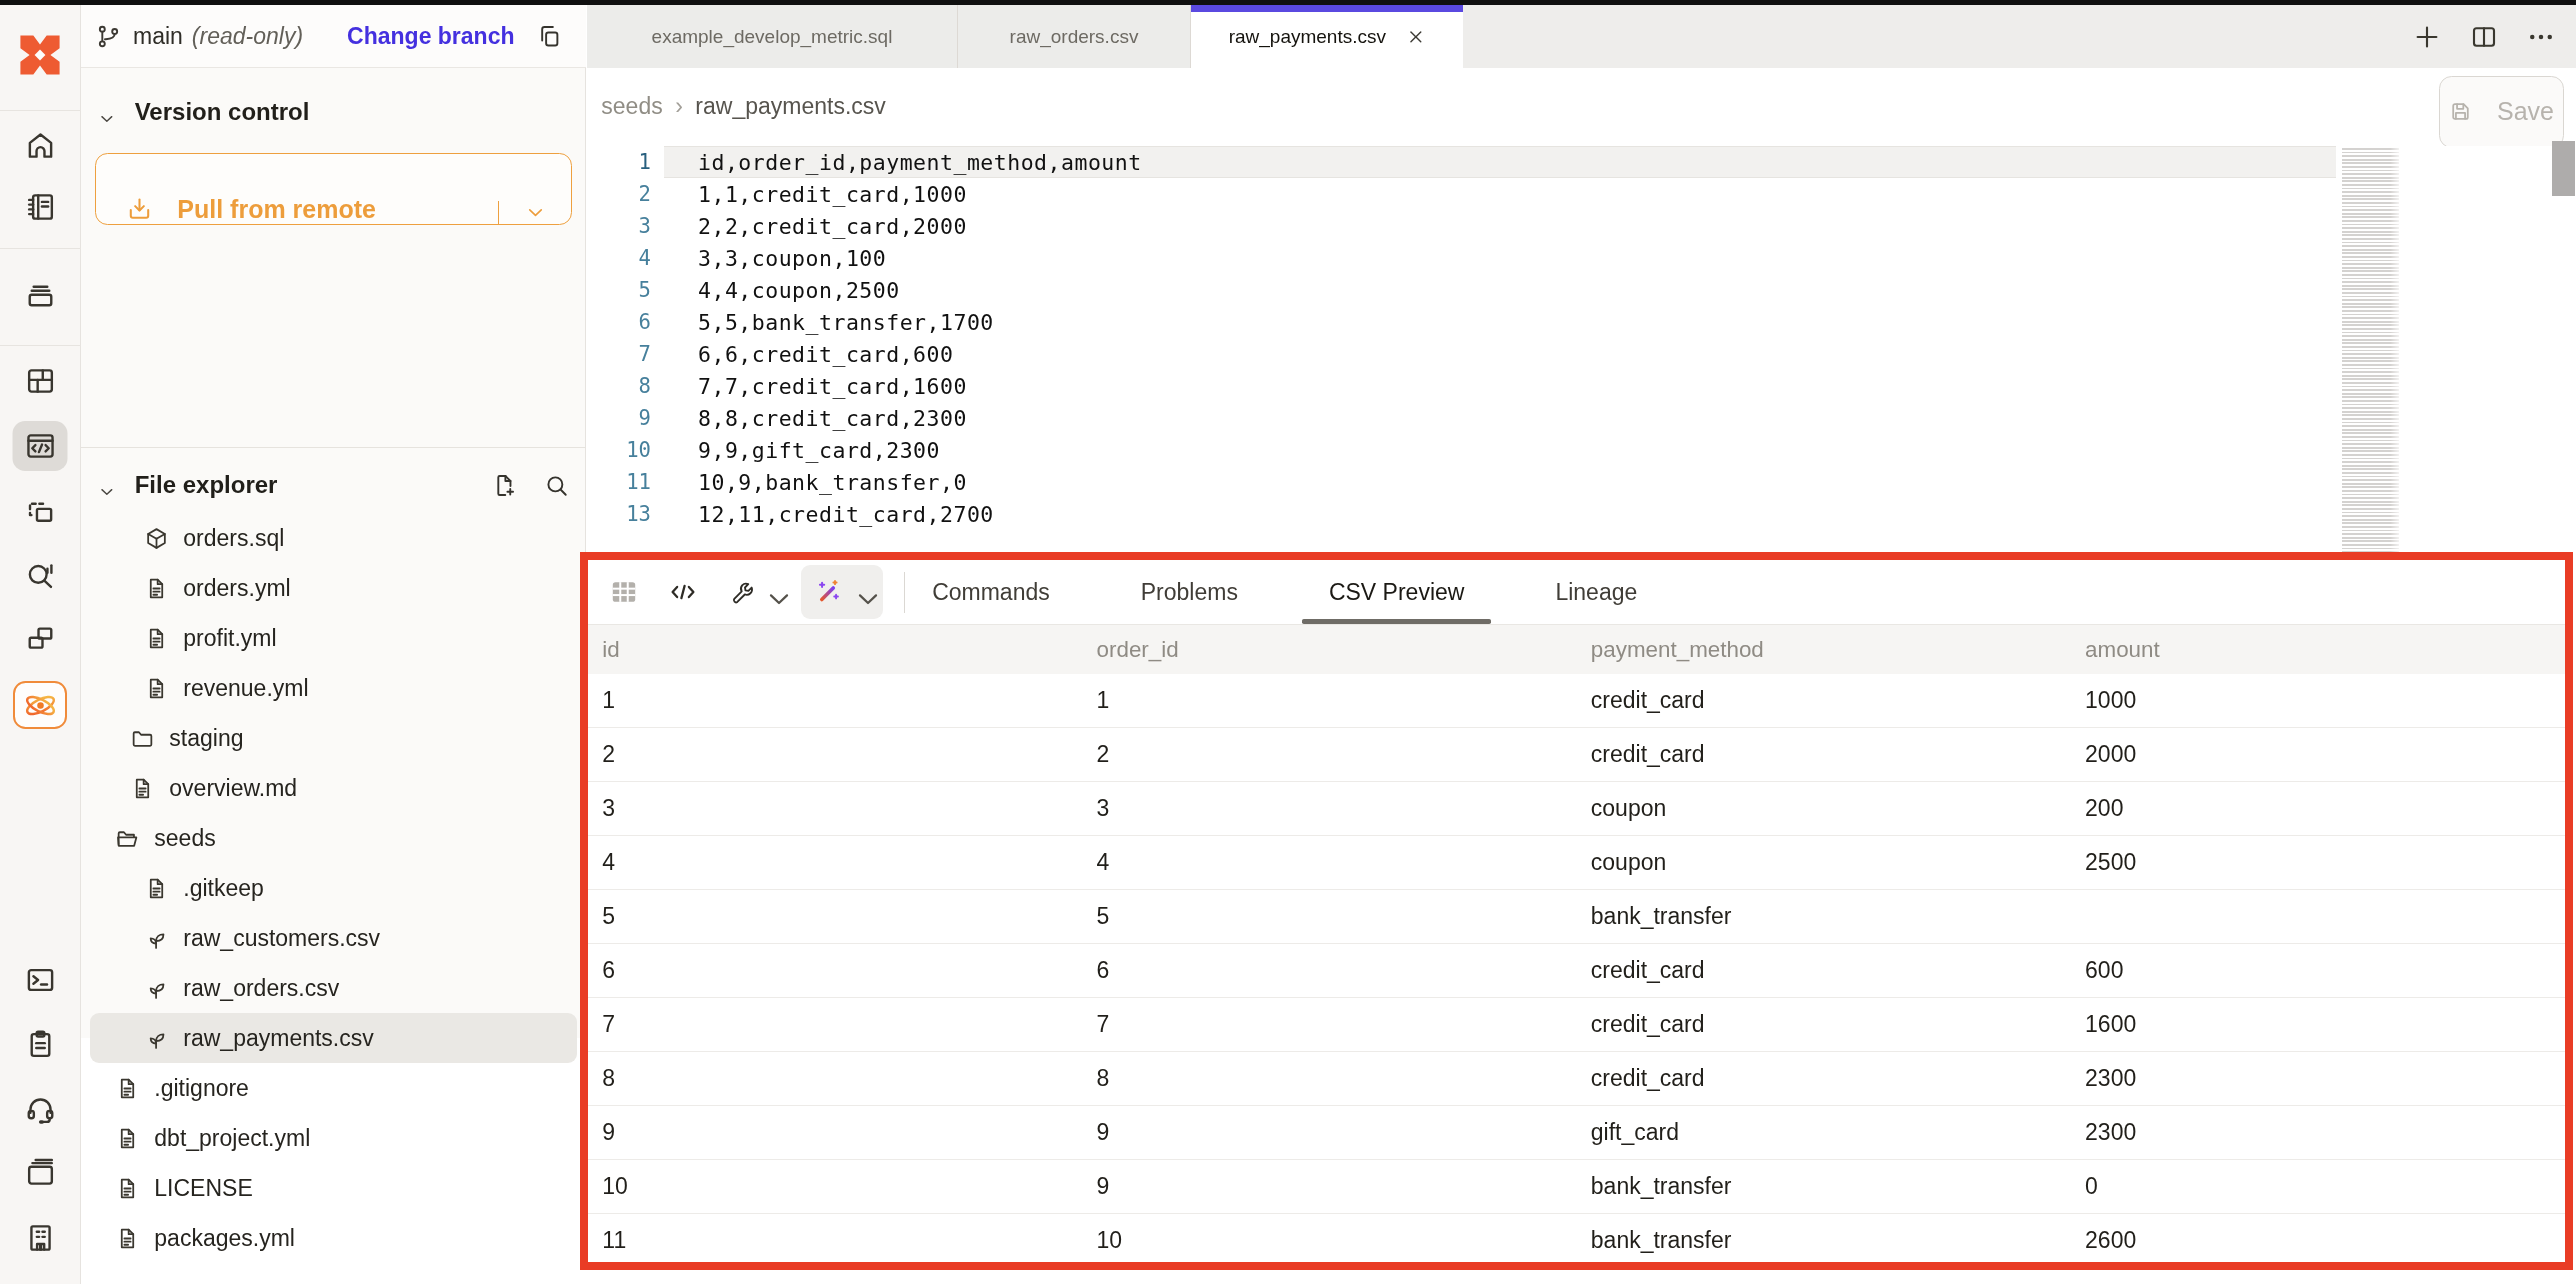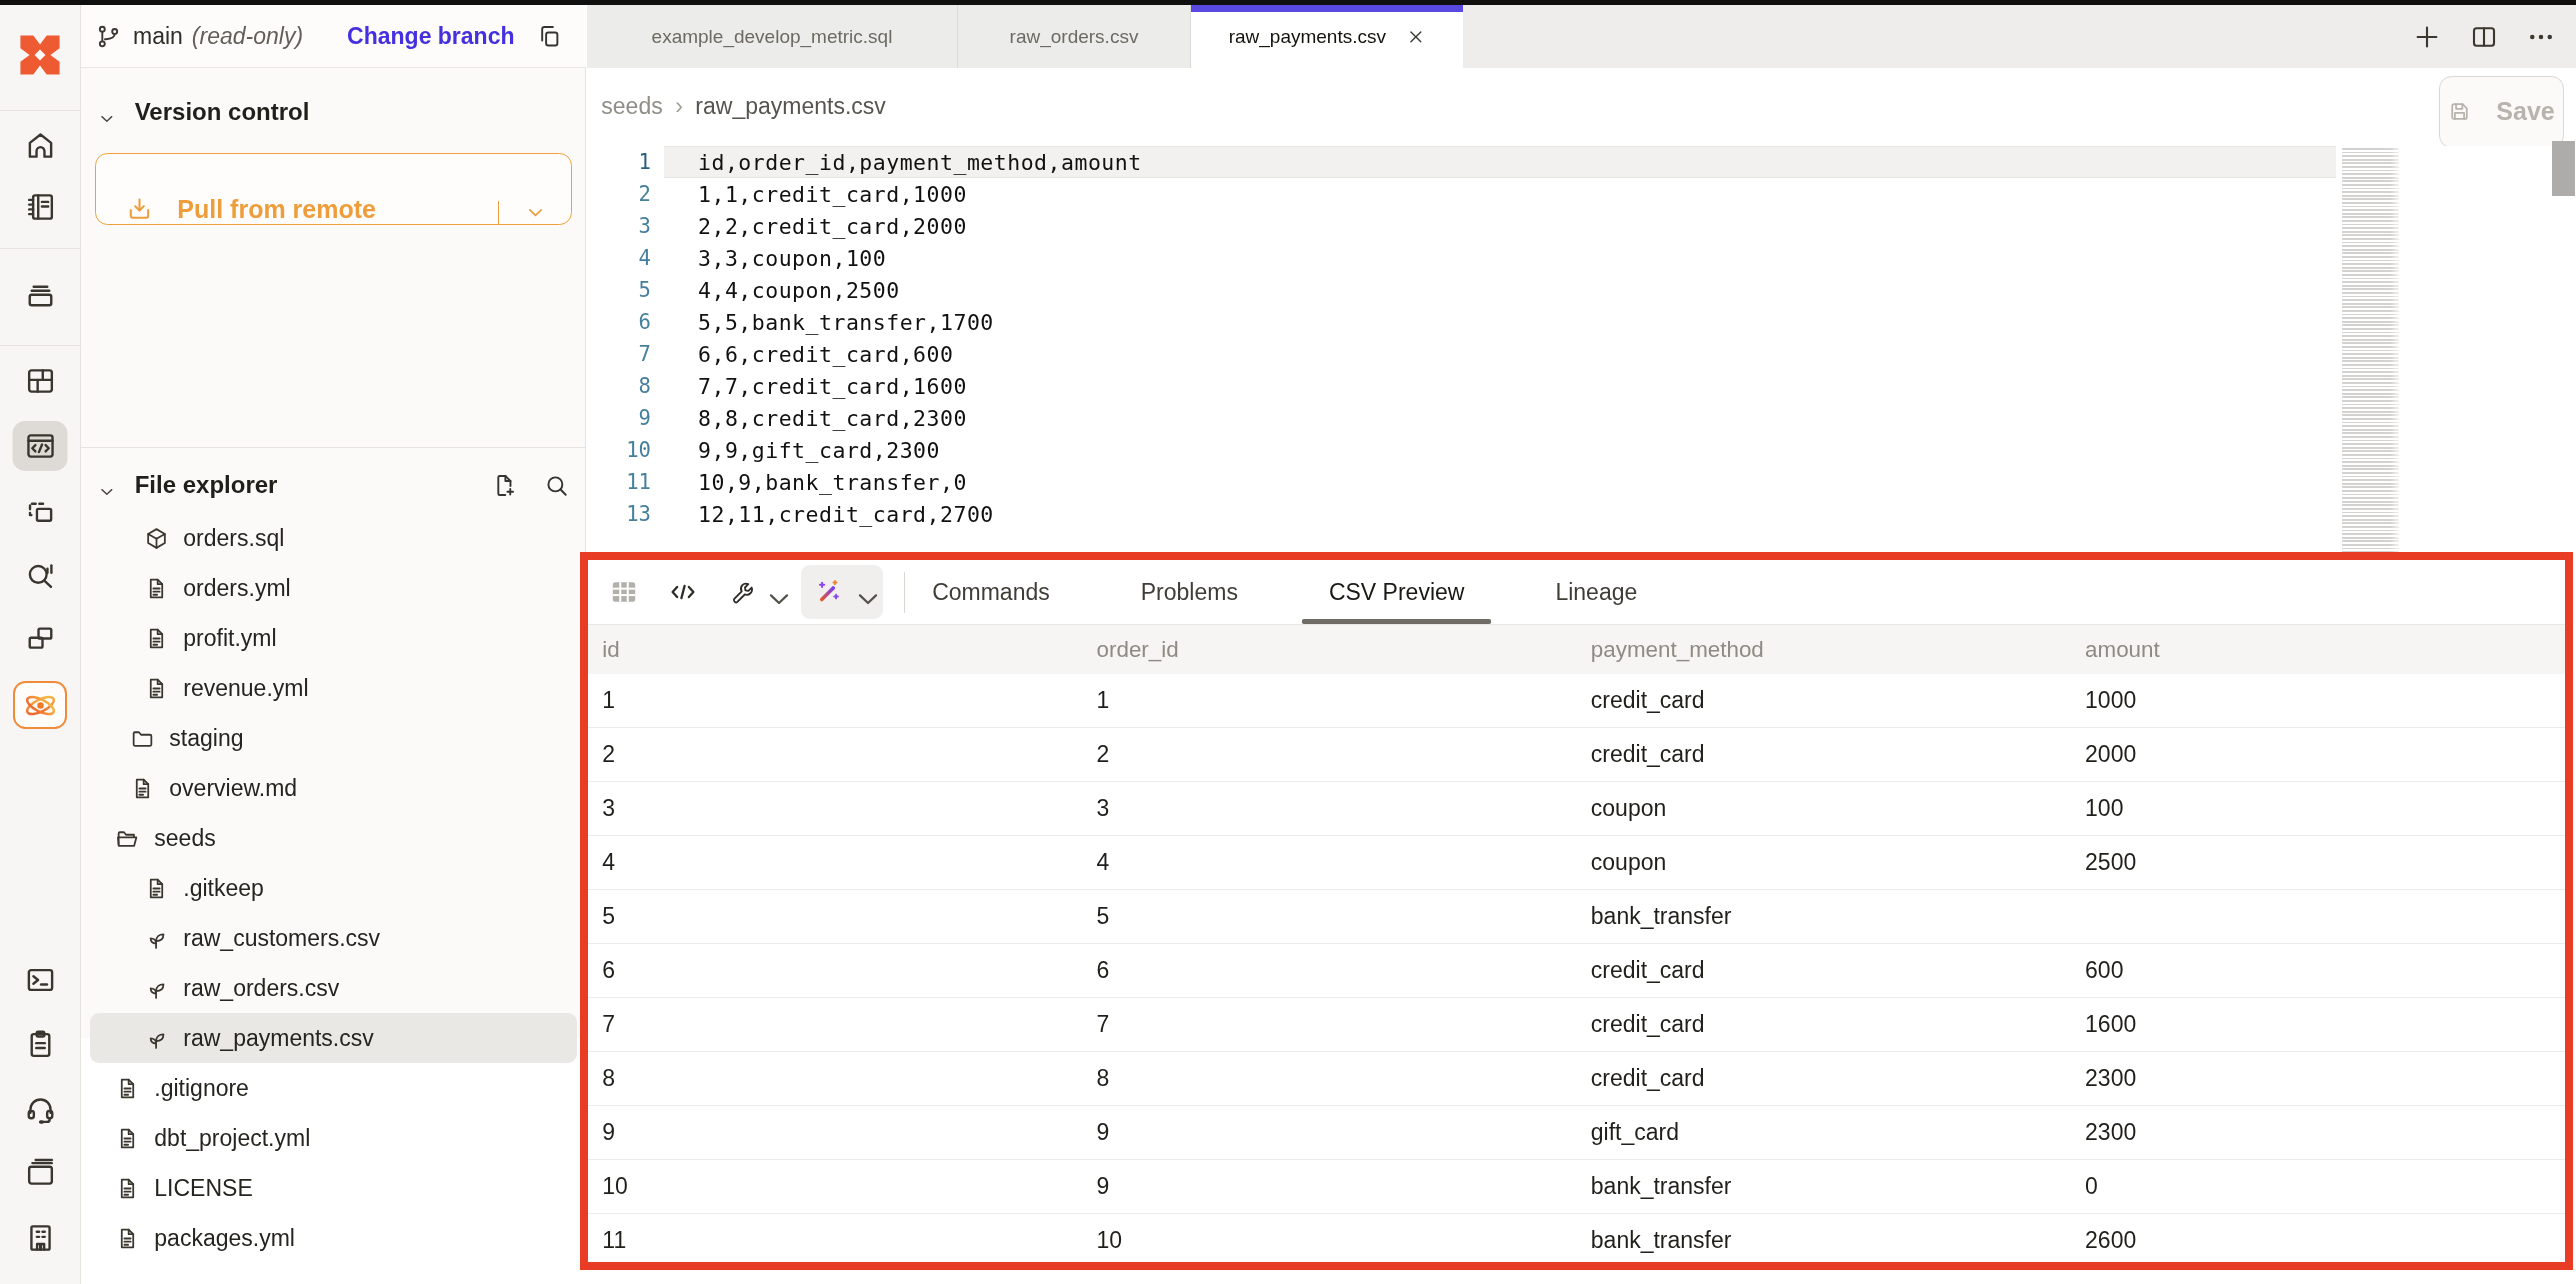--- a/index.html
+++ b/index.html
@@ -64,21 +64,21 @@
   .ed-tab.active { background:#fff; color:#15130e; border-right:none; }
   .ed-tab.active::before { content:''; position:absolute; left:0; top:0; right:0; height:6.3px; background:#5a49e0; }
   .ed-tab .tab-close { width:19.7px; height:19.7px; margin-left:19.7px; color:#3c3a34; }
   #tabbar-actions { margin-left:auto; display:flex; align-items:center; gap:27px; padding-right:19.7px; }
   #tabbar-actions .tb-act { width:30px; height:30px; color:#3a382f; cursor:pointer; }
 
   #crumb-row { position:absolute; left:0; top:63px; width:1989px; height:79px; background:#fff; }
   #breadcrumb { position:absolute; left:14.3px; top:25px; font-size:23px; color:#908d85; display:flex; gap:12.5px; align-items:center; }
   #breadcrumb .crumb-sep { color:#a29f98; }
   #save-btn { position:absolute; right:12.5px; top:7.2px; width:125px; height:72px; border:1.8px solid #dad7d2;
-    border-radius:12.5px; background:#fbfaf9; color:#b7b3ad; font-size:25px; font-weight:700;
+    border-radius:12.5px; background:#fbfaf9; color:#b7b3ad; font-size:25px; font-weight:400;
     display:flex; align-items:center; justify-content:center; gap:24px; }
   #save-btn svg { width:25px; height:25px; }
 
   #editor { position:absolute; left:0; top:141px; width:1989px; height:1143px; background:#fff;
     font-family:"DejaVu Sans Mono", monospace; }
   .code-row { position:relative; height:32px; display:flex; align-items:center; }
   .code-row .ln { width:64px; text-align:right; font-size:20.6px; color:#47809c; z-index:2; }
   .code-row .txt { margin-left:47px; font-size:21.5px; letter-spacing:0.5px; color:#111; z-index:2; white-space:pre; }
   .code-row.current::before { content:''; position:absolute; left:77px; right:240px; top:0; bottom:0;
     background:#f2f1ef; border-top:0.9px solid #e6e4e0; border-bottom:0.9px solid #e6e4e0; }
@@ -726,21 +726,21 @@
         <div class="csv-row">
           <span class="cell">2</span>
           <span class="cell">2</span>
           <span class="cell">credit_card</span>
           <span class="cell">2000</span>
         </div>
         <div class="csv-row">
           <span class="cell">3</span>
           <span class="cell">3</span>
           <span class="cell">coupon</span>
-          <span class="cell">100</span>
+          <span class="cell">200</span>
         </div>
         <div class="csv-row">
           <span class="cell">4</span>
           <span class="cell">4</span>
           <span class="cell">coupon</span>
           <span class="cell">2500</span>
         </div>
         <div class="csv-row">
           <span class="cell">5</span>
           <span class="cell">5</span>

